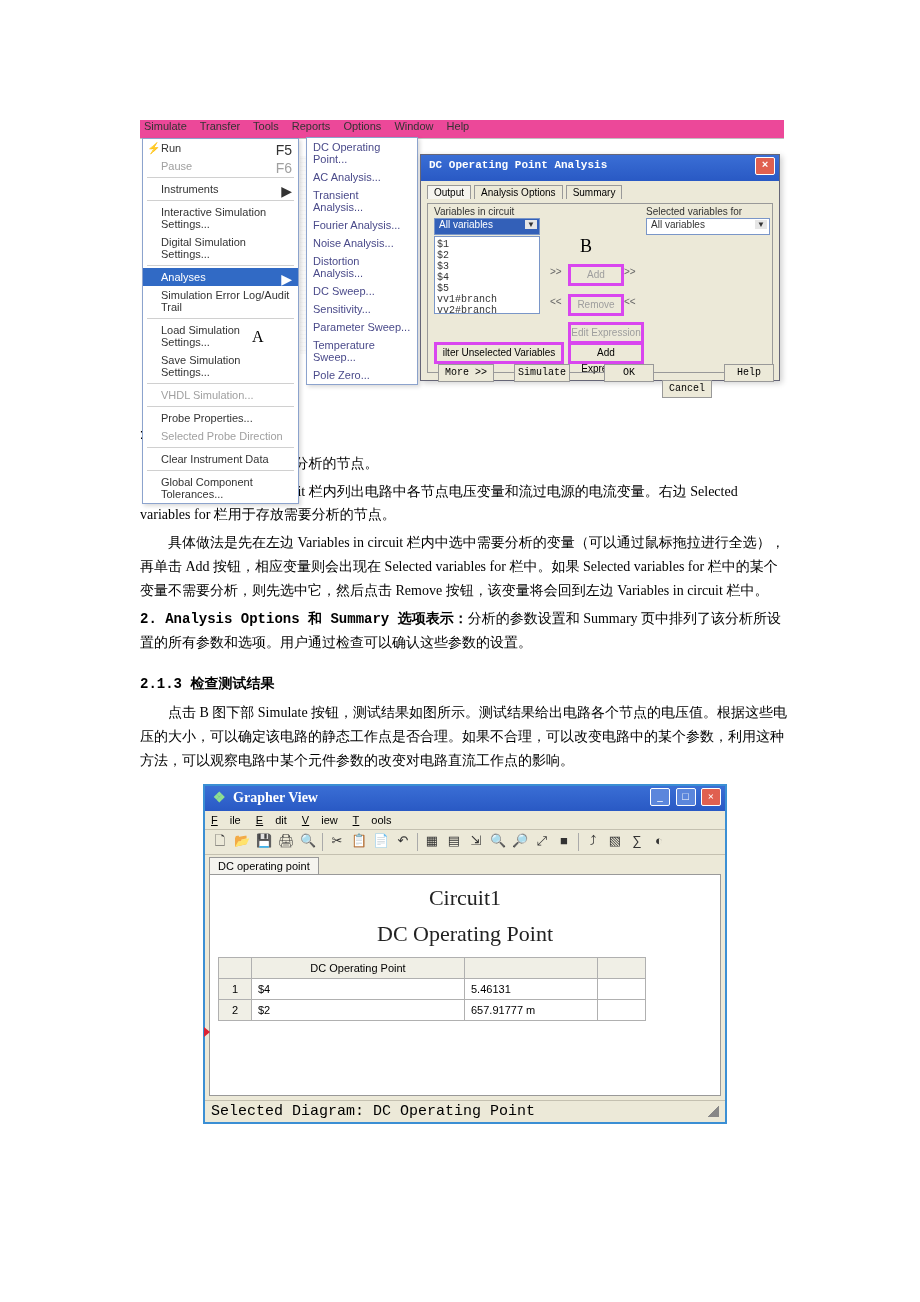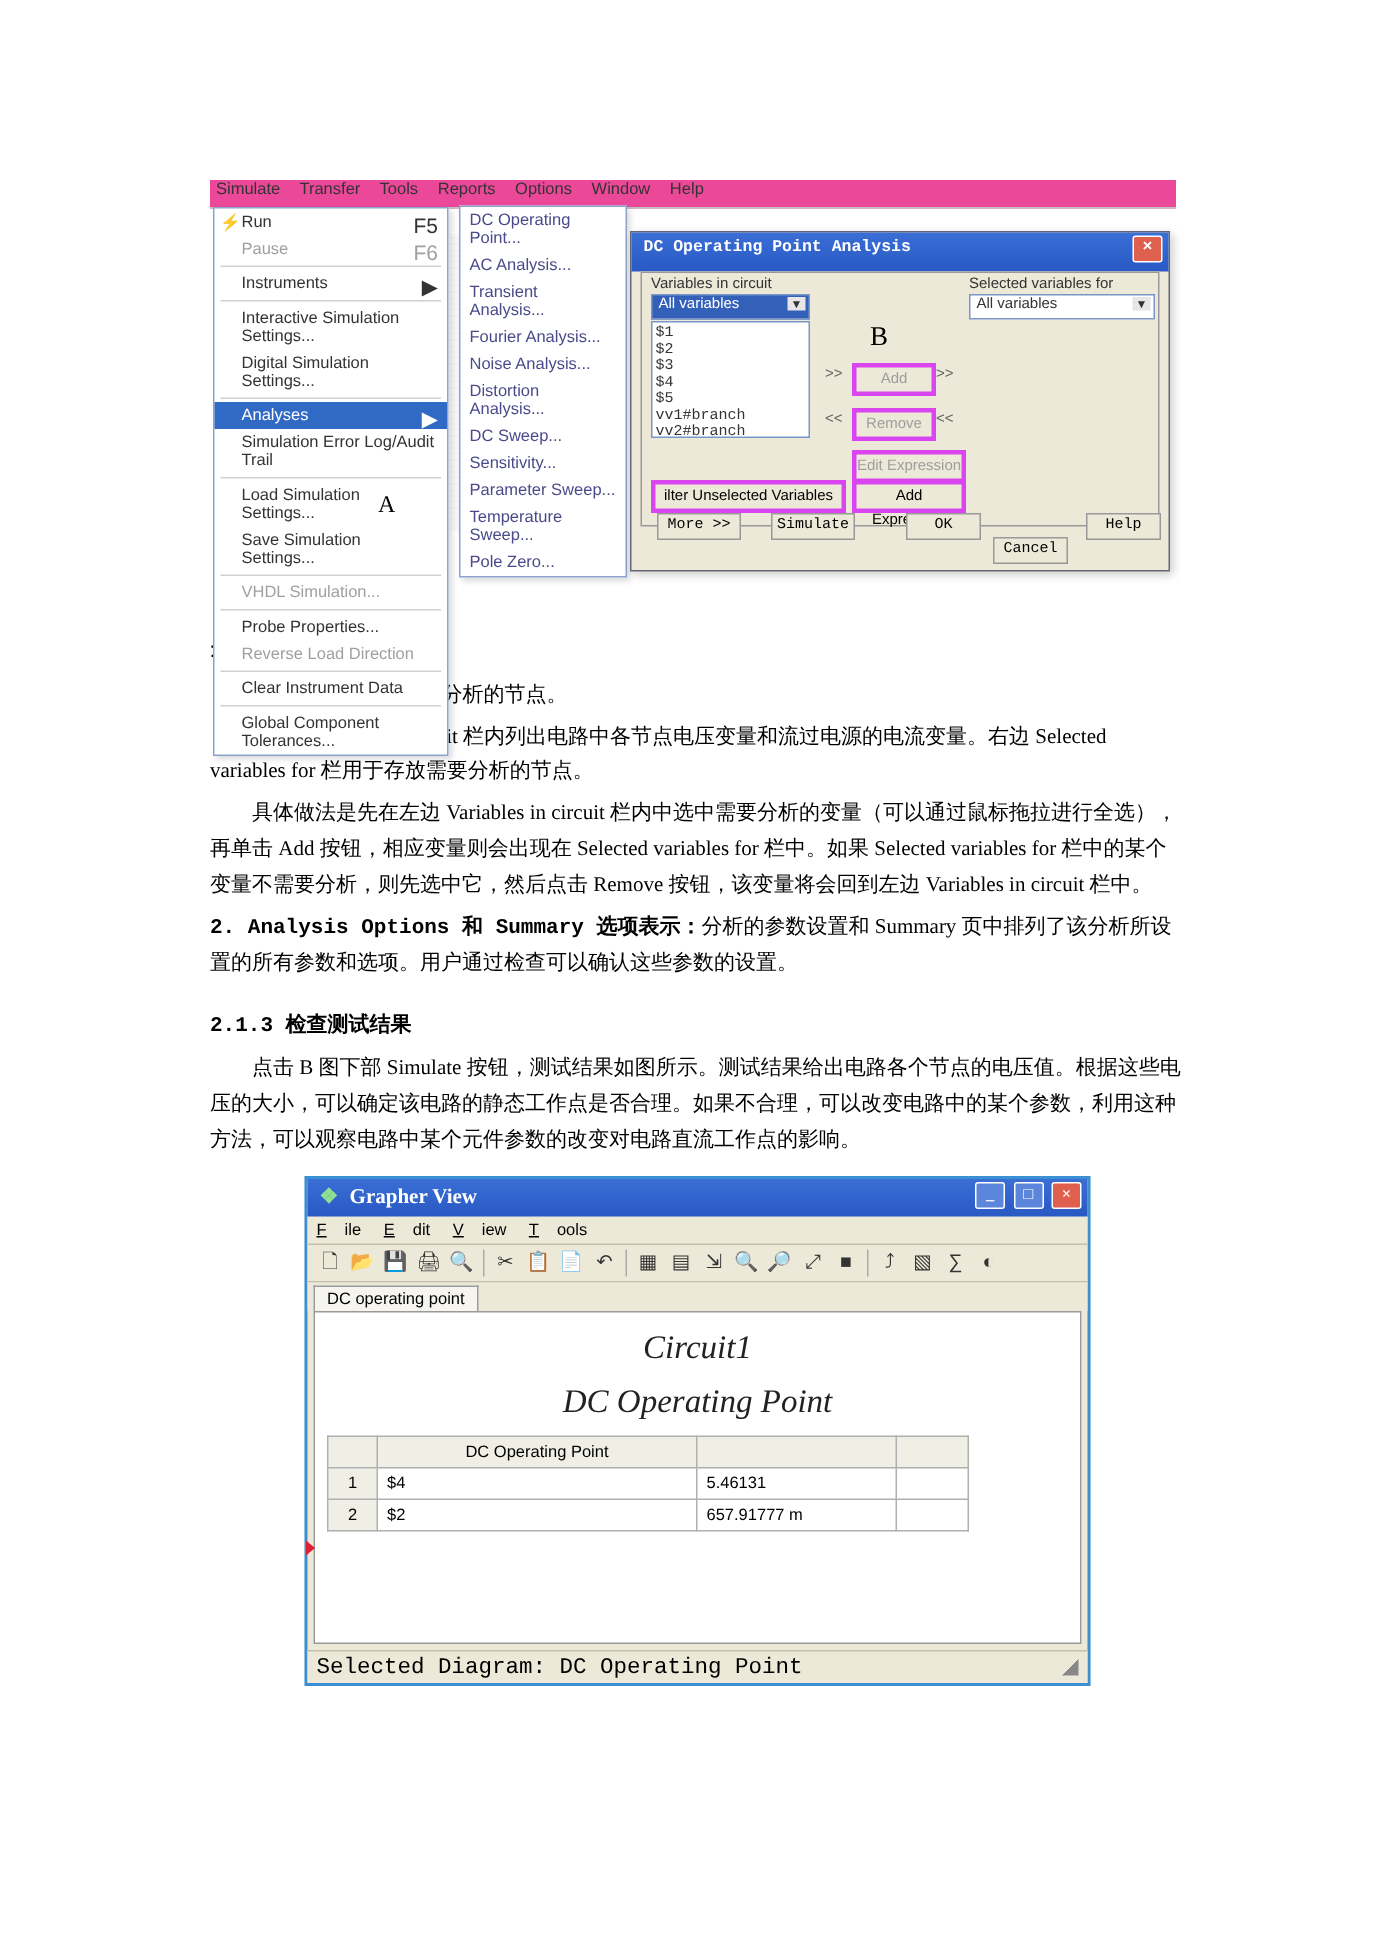--- a/index.html
+++ b/index.html
@@ -301,21 +301,20 @@
   margin:0 4px 4px 4px;
   height:220px;
   position:relative;
 }
 .grapher .header-center {
   text-align:center;
   font-family:"Times New Roman", serif;
   font-size:22px;
   color:#222;
   padding-top:10px;
-  font-style:italic;
 }
 .grapher table {
   border-collapse:collapse;
   width:84%;
   margin:10px 0 0 8px;
 }
 .grapher table td {
   border:1px solid #b0b0b0;
   padding:2px 6px;
   font-size:11px;
@@ -392,21 +391,21 @@
         <span class="arrow">▶</span>
       </div>
       <div class="item">Simulation Error Log/Audit Trail</div>
       <div class="sep"></div>
       <div class="item">Load Simulation Settings...</div>
       <div class="item">Save Simulation Settings...</div>
       <div class="sep"></div>
       <div class="item disabled">VHDL Simulation...</div>
       <div class="sep"></div>
       <div class="item">Probe Properties...</div>
-      <div class="item disabled">Reverse Load Direction</div>
+      <div class="item disabled">Selected Probe Direction</div>
       <div class="sep"></div>
       <div class="item">Clear Instrument Data</div>
       <div class="sep"></div>
       <div class="item">Global Component Tolerances...</div>
     </div>
 
     <div class="label-A">A</div>
 
     <div class="dropdown-right">
       <div class="sub">DC Operating Point...</div>
@@ -419,20 +418,25 @@
       <div class="sub">Sensitivity...</div>
       <div class="sub">Parameter Sweep...</div>
       <div class="sub">Temperature Sweep...</div>
       <div class="sub">Pole Zero...</div>
     </div>
 
     <div class="dialog">
       <div class="titlebar">
         <span>DC Operating Point Analysis</span>
         <div class="close">×</div>
+      </div>
+      <div class="tabs">
+        <span class="tab active">Output</span>
+        <span class="tab">Analysis Options</span>
+        <span class="tab">Summary</span>
       </div>
       <div class="body">
         <div class="lbl" style="left:6px;top:2px;">Variables in circuit</div>
         <div class="combo" style="left:6px;top:14px;width:100px;">All variables</div>
 
         <div class="lbl" style="left:218px;top:2px;">Selected variables for</div>
         <div class="combo light" style="left:218px;top:14px;width:118px;">All variables</div>
 
         <div class="listbox" style="left:6px;top:32px;width:100px;height:72px;">
           <div>$1</div>

